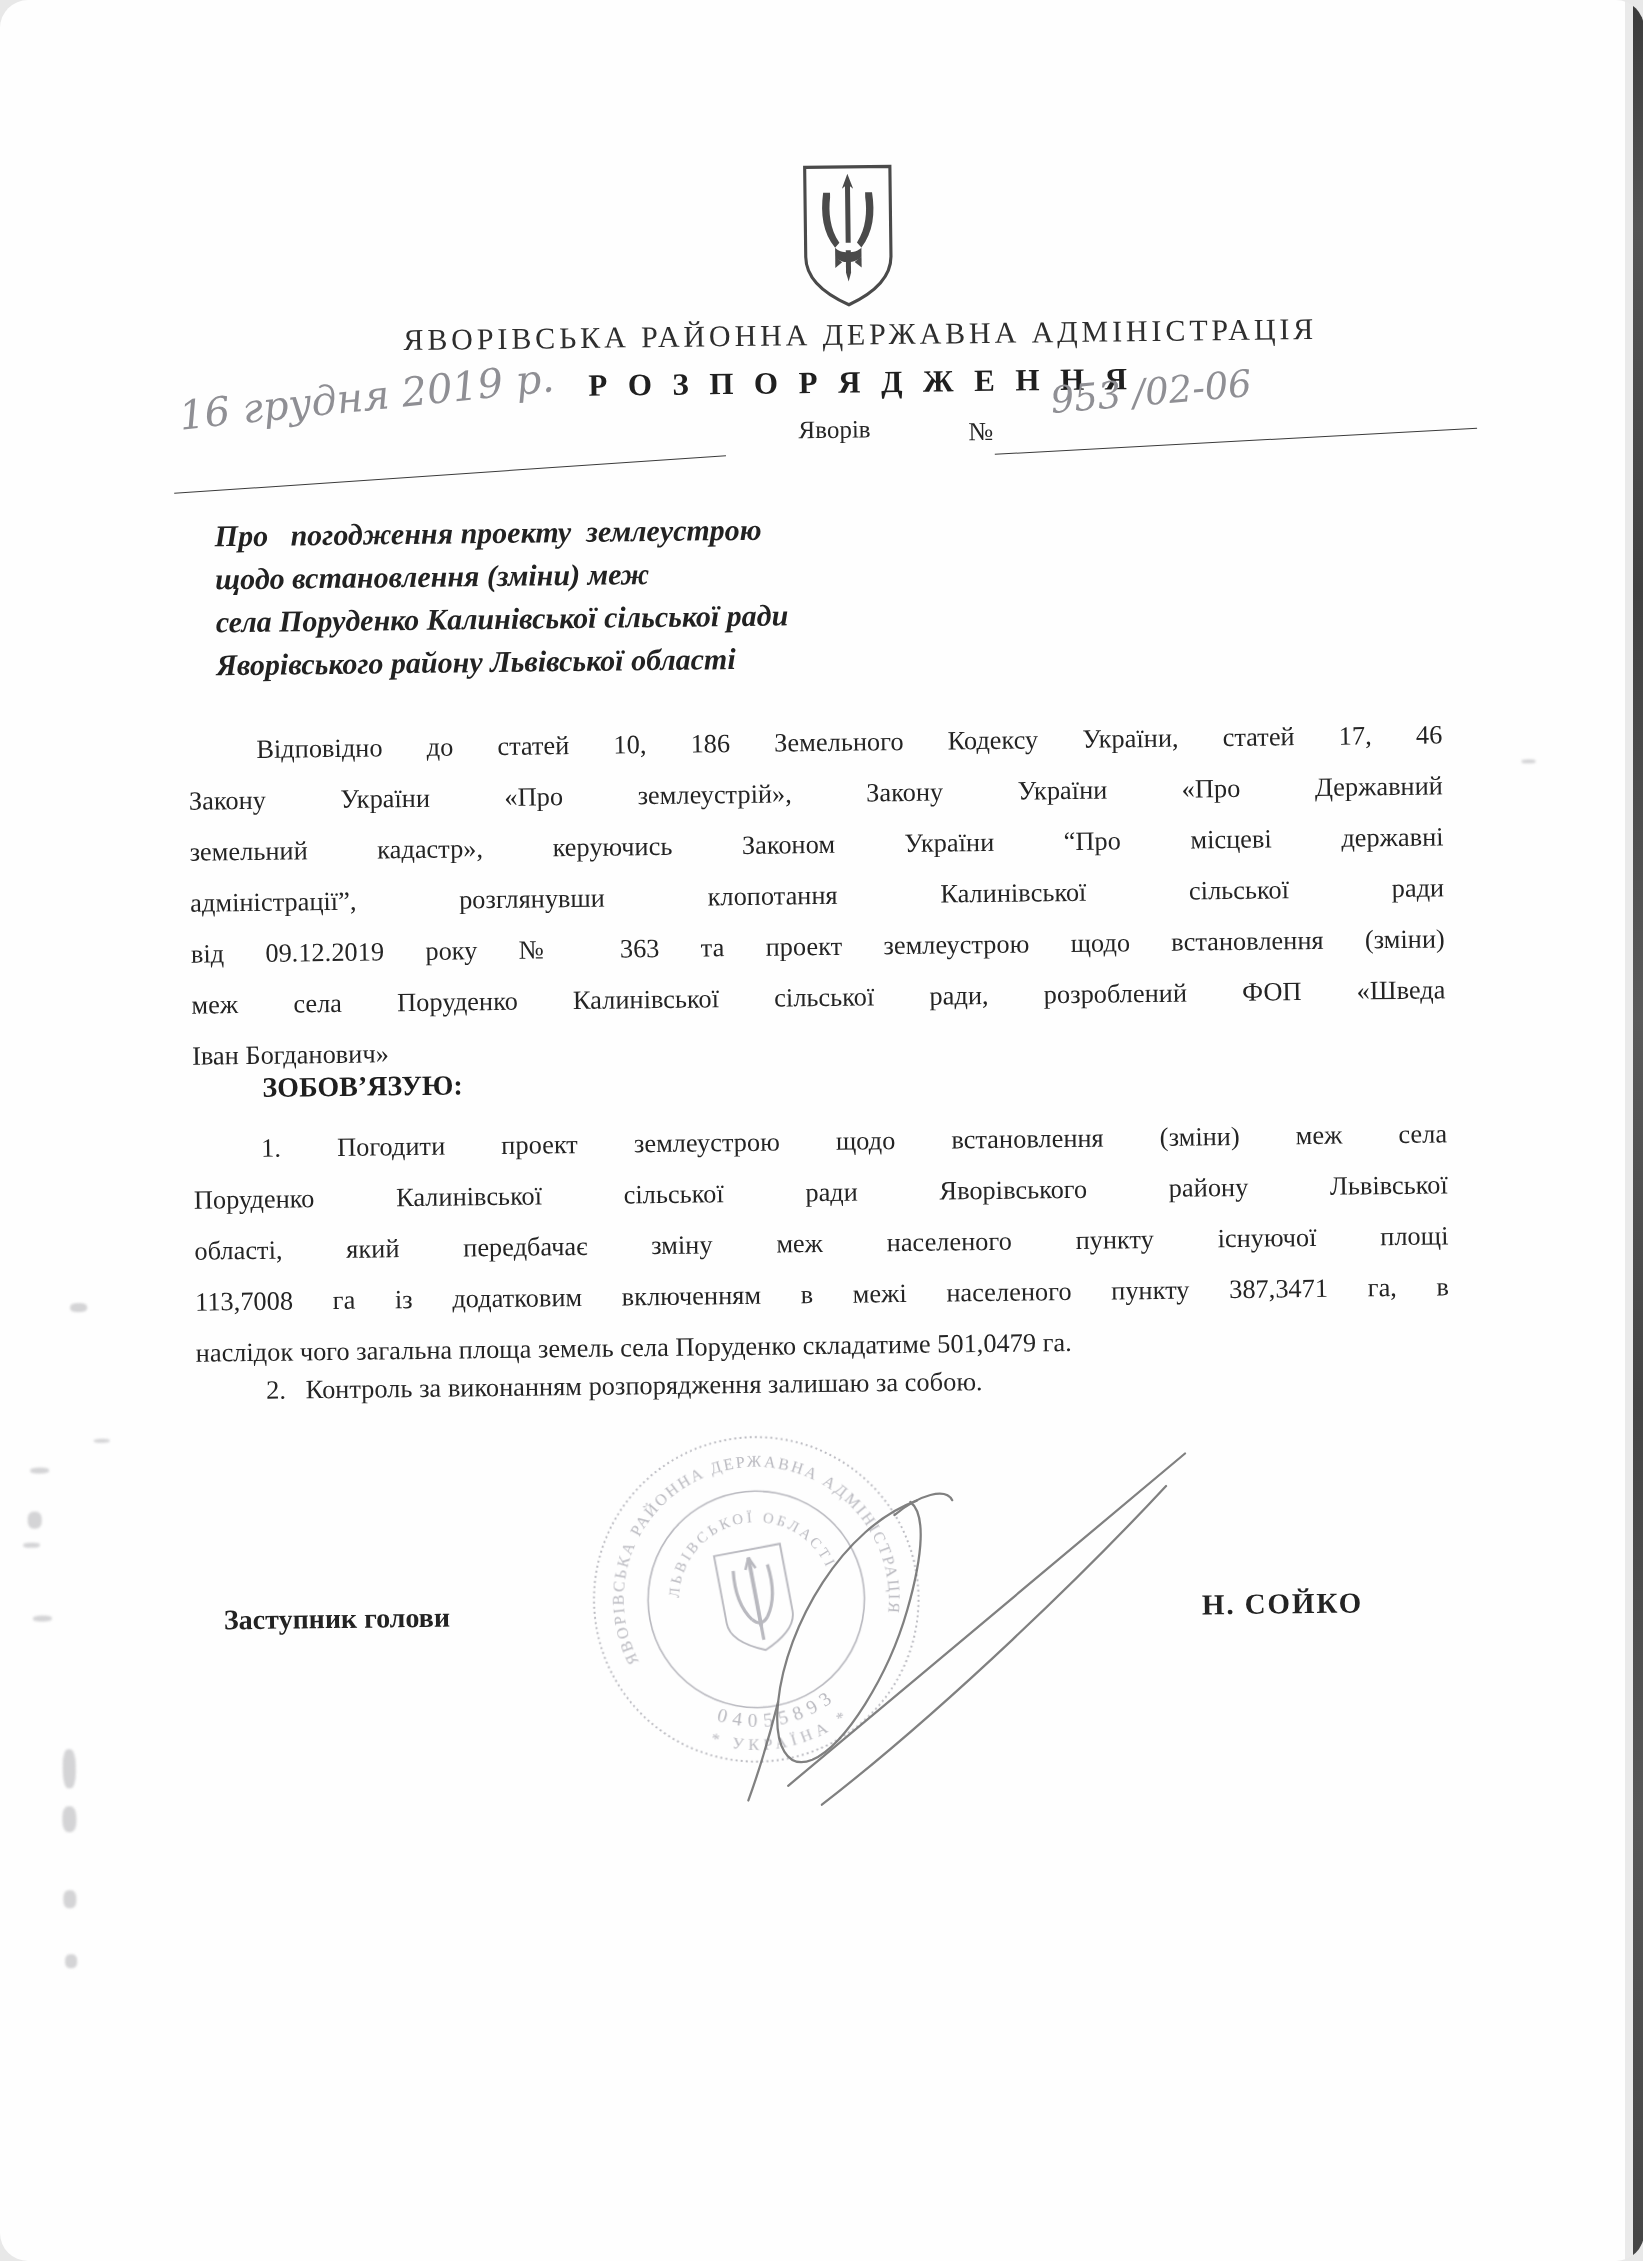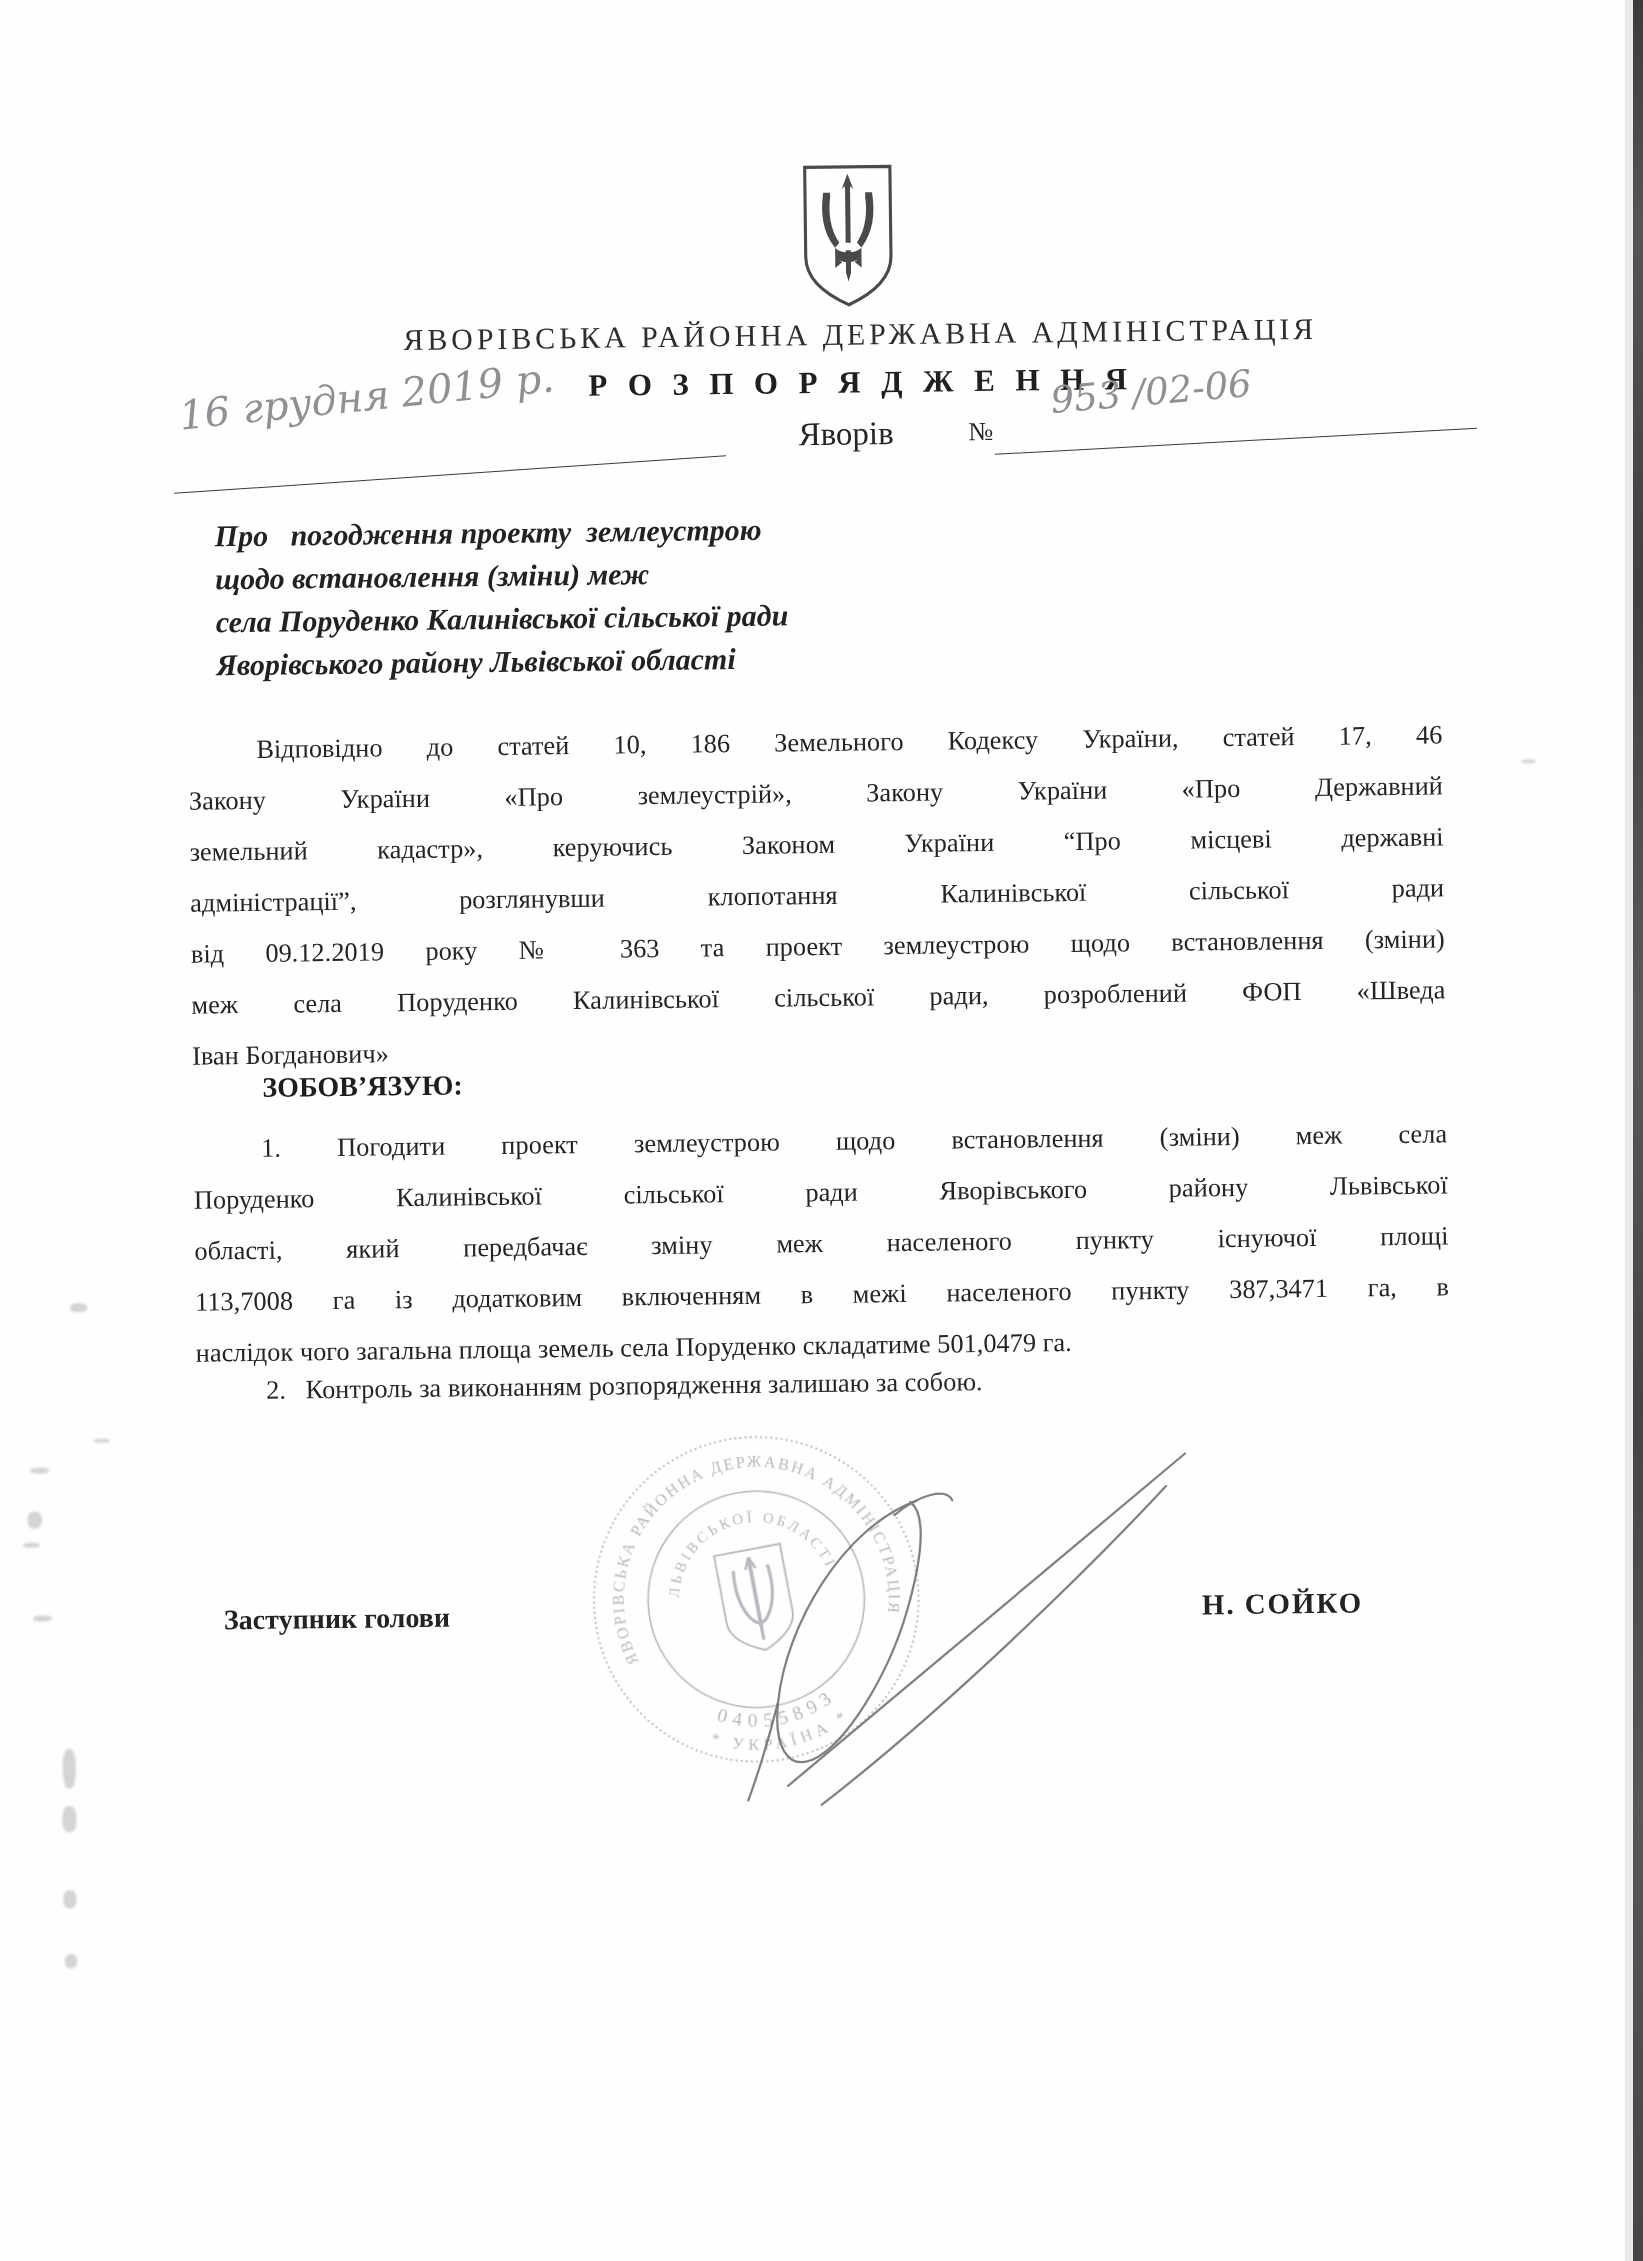--- a/index.html
+++ b/index.html
@@ -1,35 +1,35 @@
 <!DOCTYPE html>
 <html style="font-size:10.3px"><head>
 <meta charset="utf-8">
 <style>
   html,body{margin:0;padding:0;background:#e8e8e8;}
   .page{position:relative;width:1644px;height:2261px;background:#fefefe;overflow:hidden;
-        font-family:"Liberation Serif", serif;color:#262626;}
+        font-family:"Liberation Serif", serif;color:#262626;border-radius:28px;}
   .rot{position:absolute;inset:0;transform:rotate(-0.7deg);transform-origin:822px 1128px;}
 
   .abs{position:absolute;}
 
   .org-name{left:193px;top:318px;width:1354px;text-align:center;font-size:30px;
             letter-spacing:3.9px;color:#2e2e2e;white-space:nowrap;}
   .doc-type{left:193px;top:365px;width:1354px;text-align:center;font-size:31px;font-weight:bold;
             letter-spacing:6.4px;color:#1f1f1f;white-space:nowrap;}
 
   .hw{font-family:"DejaVu Serif", serif;font-style:italic;color:#8f8f94;white-space:nowrap;}
   .hw-date{left:186px;top:385px;font-size:40px;transform:rotate(-5.2deg);transform-origin:left top;}
   .hw-num{left:1058px;top:382px;font-size:37px;transform:rotate(-4.2deg);transform-origin:left top;}
 
   .rule{height:0;border-top:1.9px solid #3a3a3a;transform-origin:left top;}
   .rule-date{left:182px;top:485px;width:553px;transform:rotate(-3.2deg);}
   .rule-no{left:1003px;top:456px;width:483px;transform:rotate(-2.4deg);}
 
-  .place{left:807px;top:416px;font-size:33px;}
+  .place{left:807px;top:416px;font-size:25px;}
   .no-sign{left:977px;top:419px;font-size:26px;}
 
   .subject{left:222px;top:507px;width:696px;font-size:30px;font-weight:bold;font-style:italic;
            color:#222;}
   .subject div{line-height:43px;white-space:pre-wrap;}
 
   .block{font-size:26.4px;color:#242424;}
   .intro{left:193px;top:717px;width:1254px;}
   .intro div,.item1 div{line-height:51px;}
   .jline{text-align:justify;text-align-last:justify;}

